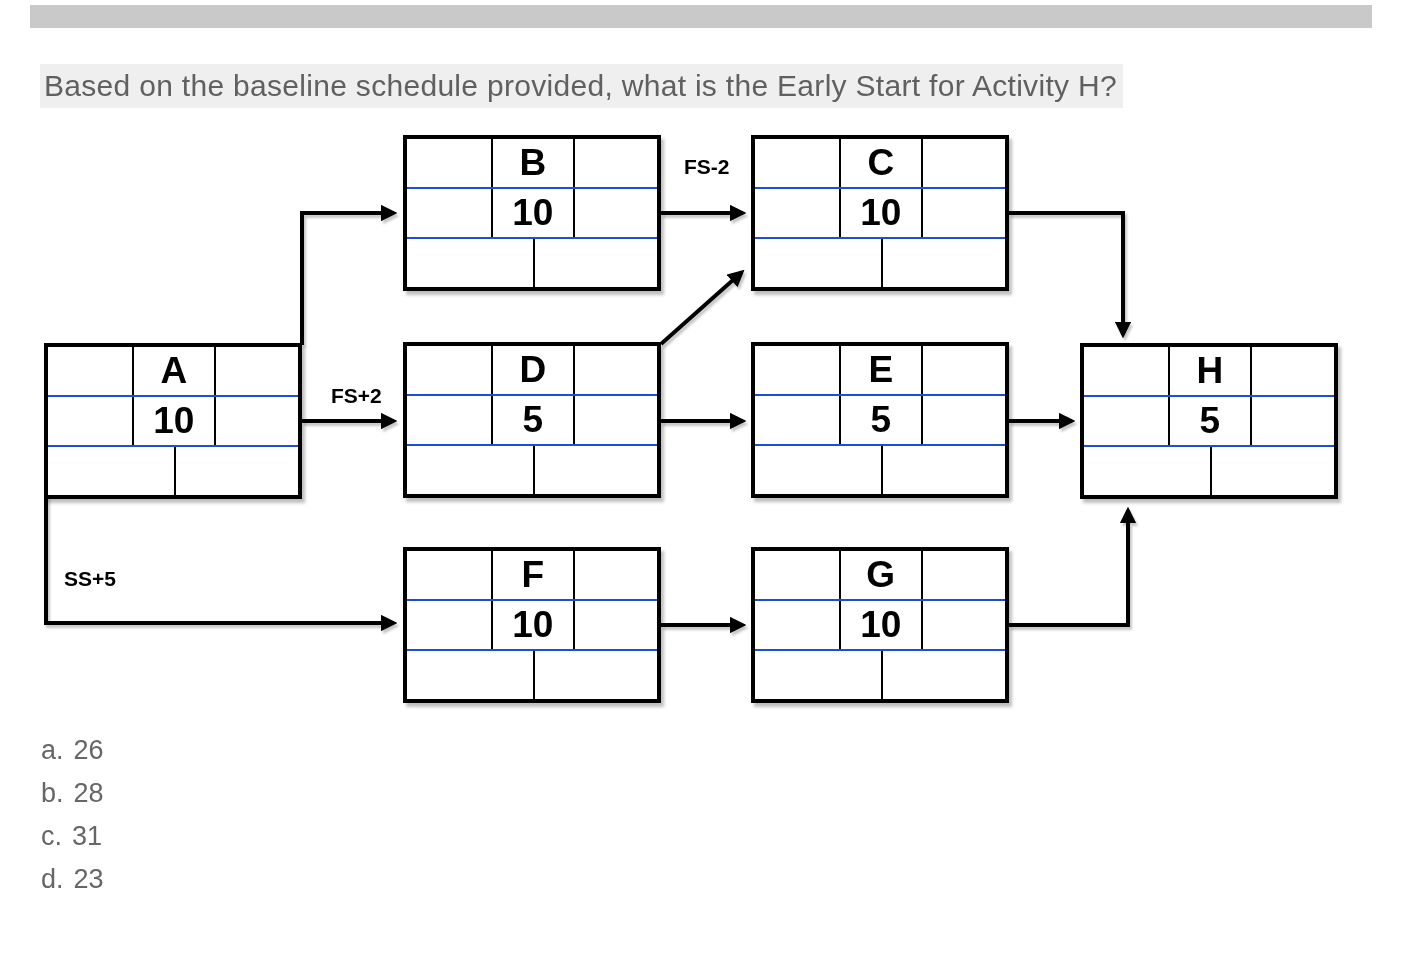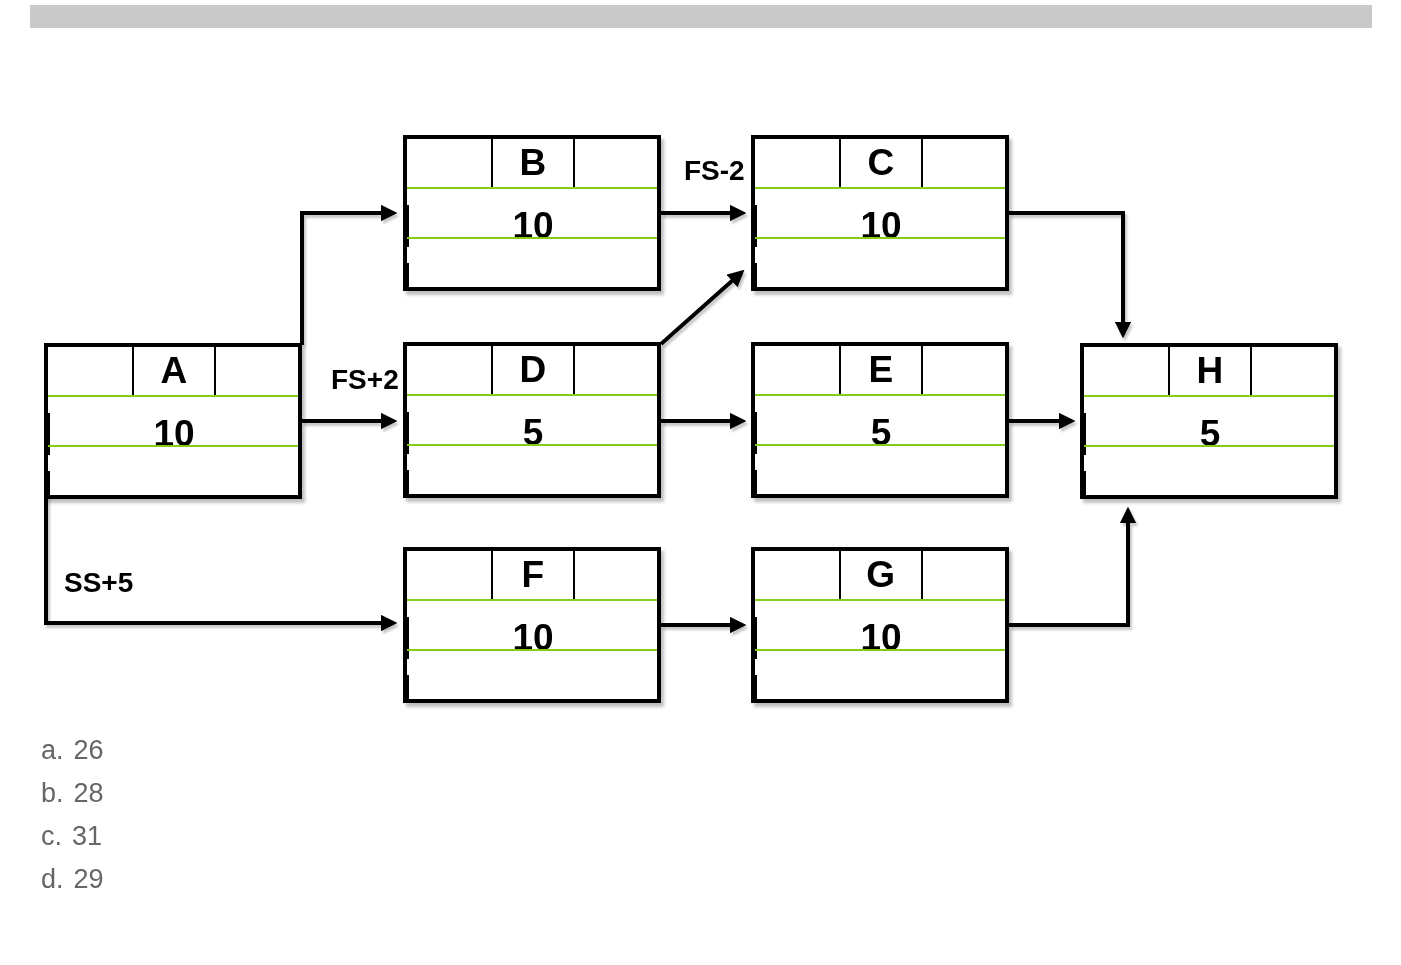--- a/index.html
+++ b/index.html
@@ -24,21 +24,21 @@
   }
 
   
   .node{
     position:absolute;width:258px;height:156px;
     border:4px solid #000;background:#fff;box-sizing:border-box;
     display:flex;flex-direction:column;
     box-shadow:3px 4px 3px rgba(0,0,0,0.25);
   }
   .nrow{flex:1 1 0;display:flex;min-height:0;}
-  .nrow + .nrow{border-top:2px solid #84cc16;flex-direction:column;}
+  .nrow + .nrow{border-top:2px solid #1d4ed8;}
   .cell{flex:1 1 0;min-width:0;}
   .cell + .cell{border-left:2px solid #000;}
   .r12 .cell:nth-child(1){flex:0 0 33.5%;}
   .r12 .cell:nth-child(2){flex:0 0 32%;}
   .r3 .cell:nth-child(1){flex:0 0 50.5%;}
   .mid{
     display:flex;align-items:center;justify-content:center;
     font-weight:700;font-size:37px;color:#000;
   }
   .pos-a{left:44px; top:343px;}
@@ -54,41 +54,44 @@
   .connectors{
     position:absolute;left:0;top:0;
     filter:drop-shadow(2px 3px 1px rgba(0,0,0,0.22));
   }
   .connectors polyline, .connectors line{
     fill:none;stroke:#000;stroke-width:4;
   }
 
   
   .edge-label{
-    position:absolute;font-weight:700;font-size:28px;color:#000;
+    position:absolute;font-weight:700;font-size:21px;color:#000;
   }
   .lbl-fs2{left:684px;top:155px;}
-  .lbl-fsp2{left:331px;top:364px;text-align:right;}
+  .lbl-fsp2{left:331px;top:384px;text-align:right;}
   .lbl-ss5{left:64px;top:567px;text-align:right;}
 
   
   .answers{position:absolute;left:41px;top:735px;}
   .answer-row{
     display:flex;align-items:baseline;height:43px;
     font-size:27px;color:#666666;cursor:default;
   }
   .answer-row .marker{margin-right:10px;}
 </style>
 </head>
 <body>
 
 <div class="canvas">
 
   <div class="top-bar"></div>
 
+  <div class="question-wrap">
+    <span class="question-text">Based on the baseline schedule provided, what is the Early Start for Activity H?</span>
+  </div>
 
   <svg class="connectors" width="1401" height="965" viewBox="0 0 1401 965">
     <defs>
       <marker id="arr" viewBox="0 0 10 10" refX="8" refY="5" markerWidth="4.2" markerHeight="4.2" orient="auto-start-reverse">
         <path d="M0,0 L10,5 L0,10 z" fill="#000"></path>
       </marker>
     </defs>
     <polyline points="302,345 302,213 394,213" marker-end="url(#arr)"></polyline>
     <polyline points="302,421 394,421" marker-end="url(#arr)"></polyline>
     <polyline points="46,495 46,623 394,623" marker-end="url(#arr)"></polyline>
@@ -249,17 +252,17 @@
     <div class="answer-row">
       <span class="marker">b.</span>
       <span class="value">28</span>
     </div>
     <div class="answer-row">
       <span class="marker">c.</span>
       <span class="value">31</span>
     </div>
     <div class="answer-row">
       <span class="marker">d.</span>
-      <span class="value">29</span>
+      <span class="value">23</span>
     </div>
   </div>
 
 </div>
 
 </body></html>

